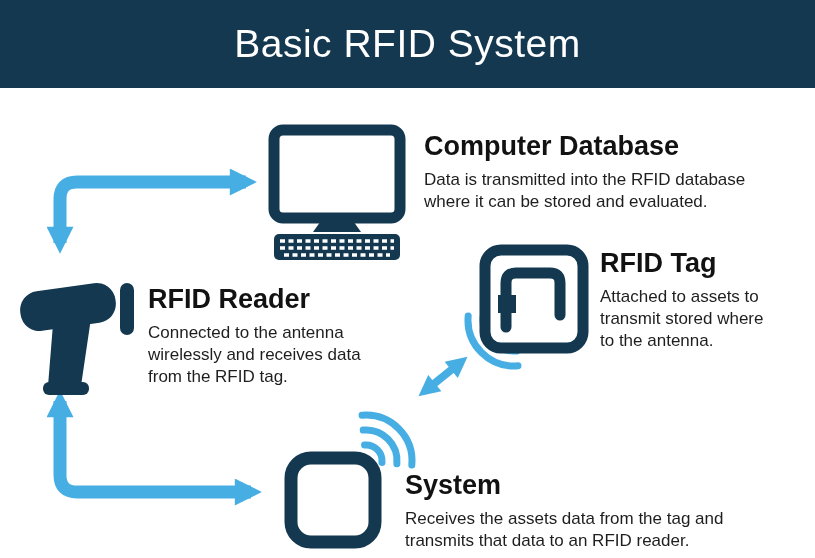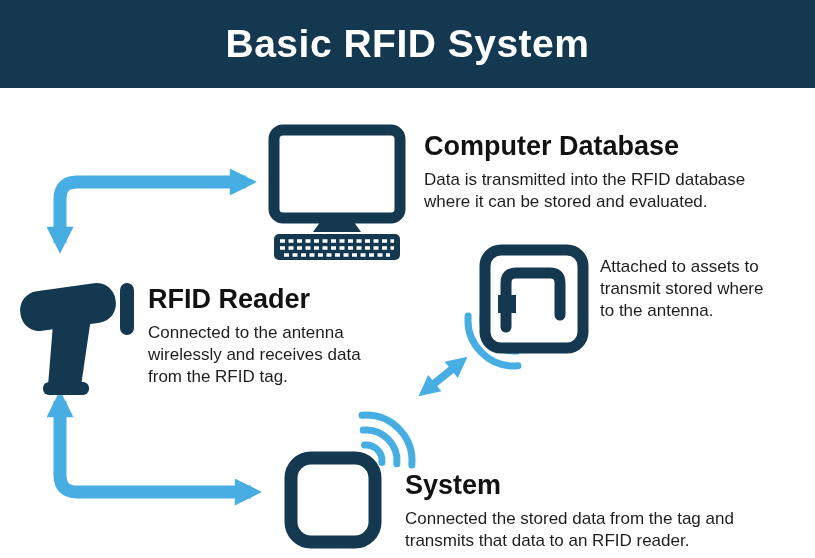--- a/index.html
+++ b/index.html
@@ -11,21 +11,21 @@
   body{margin:0; background:#fff;}
   .canvas{
     position:relative; width:815px; height:558px; background:#fff;
     overflow:hidden; font-family:"Liberation Sans", sans-serif;
   }
   .titlebar{
     position:absolute; left:0; top:0; width:815px; height:88px;
     background:var(--navy); display:flex; align-items:center; justify-content:center;
   }
   .titlebar h1{
-    margin:16px; color:#fff; font-size:39px; font-weight:700; letter-spacing:.5px;
+    margin:16px; color:#fff; font-size:39px; font-weight:400; letter-spacing:.5px;
   }
   .overlay{position:absolute; left:0; top:0;}
   .icon{position:absolute;}
   .icon.computer{left:266px; top:122px;}
   .icon.reader{left:20px; top:274px;}
   .icon.tag{left:478px; top:243px;}
   .icon.antenna{left:283px; top:450px;}
 
   .node{position:absolute;}
   .node-title{font-size:27px; font-weight:700; color:#121212; line-height:1.1;}
@@ -114,21 +114,22 @@
     <div class="node-title">RFID Reader</div>
     <div class="node-desc">Connected to the antenna wirelessly and receives data from the RFID tag.</div>
   </div>
 
   <div class="node computer-text">
     <div class="node-title">Computer Database</div>
     <div class="node-desc">Data is transmitted into the RFID database where it can be stored and evaluated.</div>
   </div>
 
   <div class="node tag-text">
+    <div class="node-title">RFID Tag</div>
     <div class="node-desc">Attached to assets to transmit stored where to the antenna.</div>
   </div>
 
   <div class="node antenna-text">
     <div class="node-title">System</div>
-    <div class="node-desc">Connected the stored data from the tag and transmits that data to an RFID reader.</div>
+    <div class="node-desc">Receives the assets data from the tag and transmits that data to an RFID reader.</div>
   </div>
 
 </div>
 
 </body></html>

